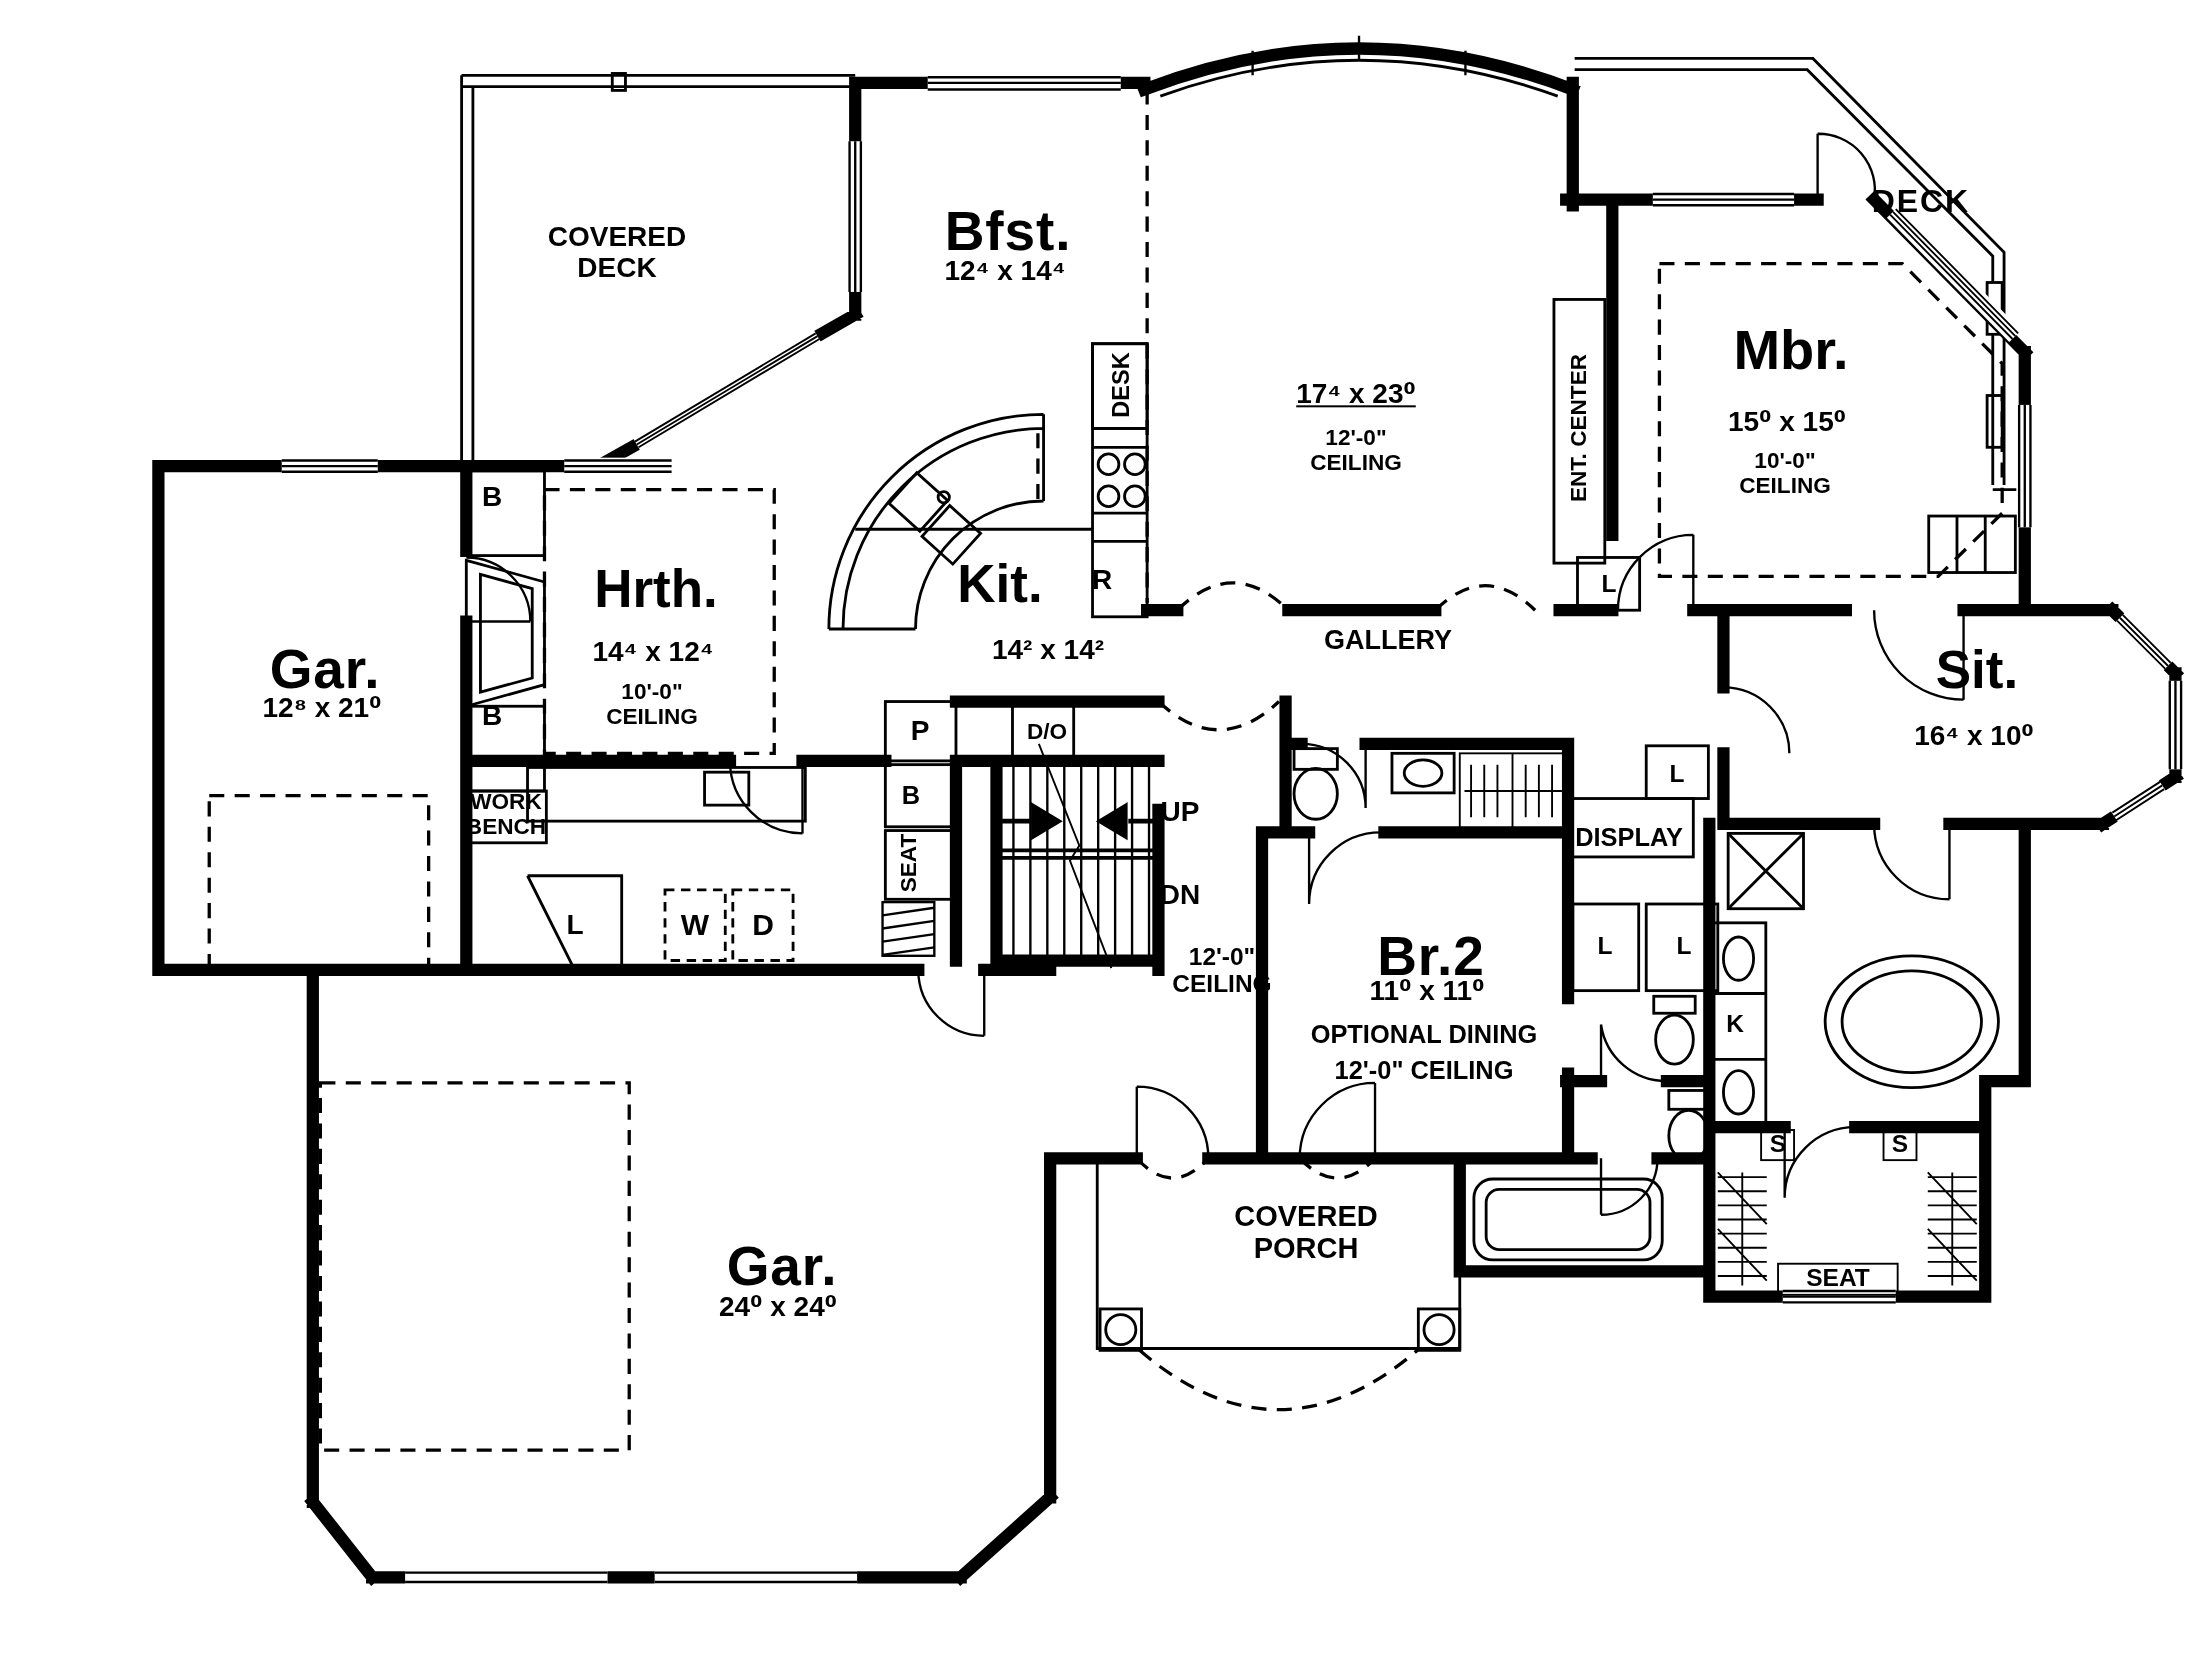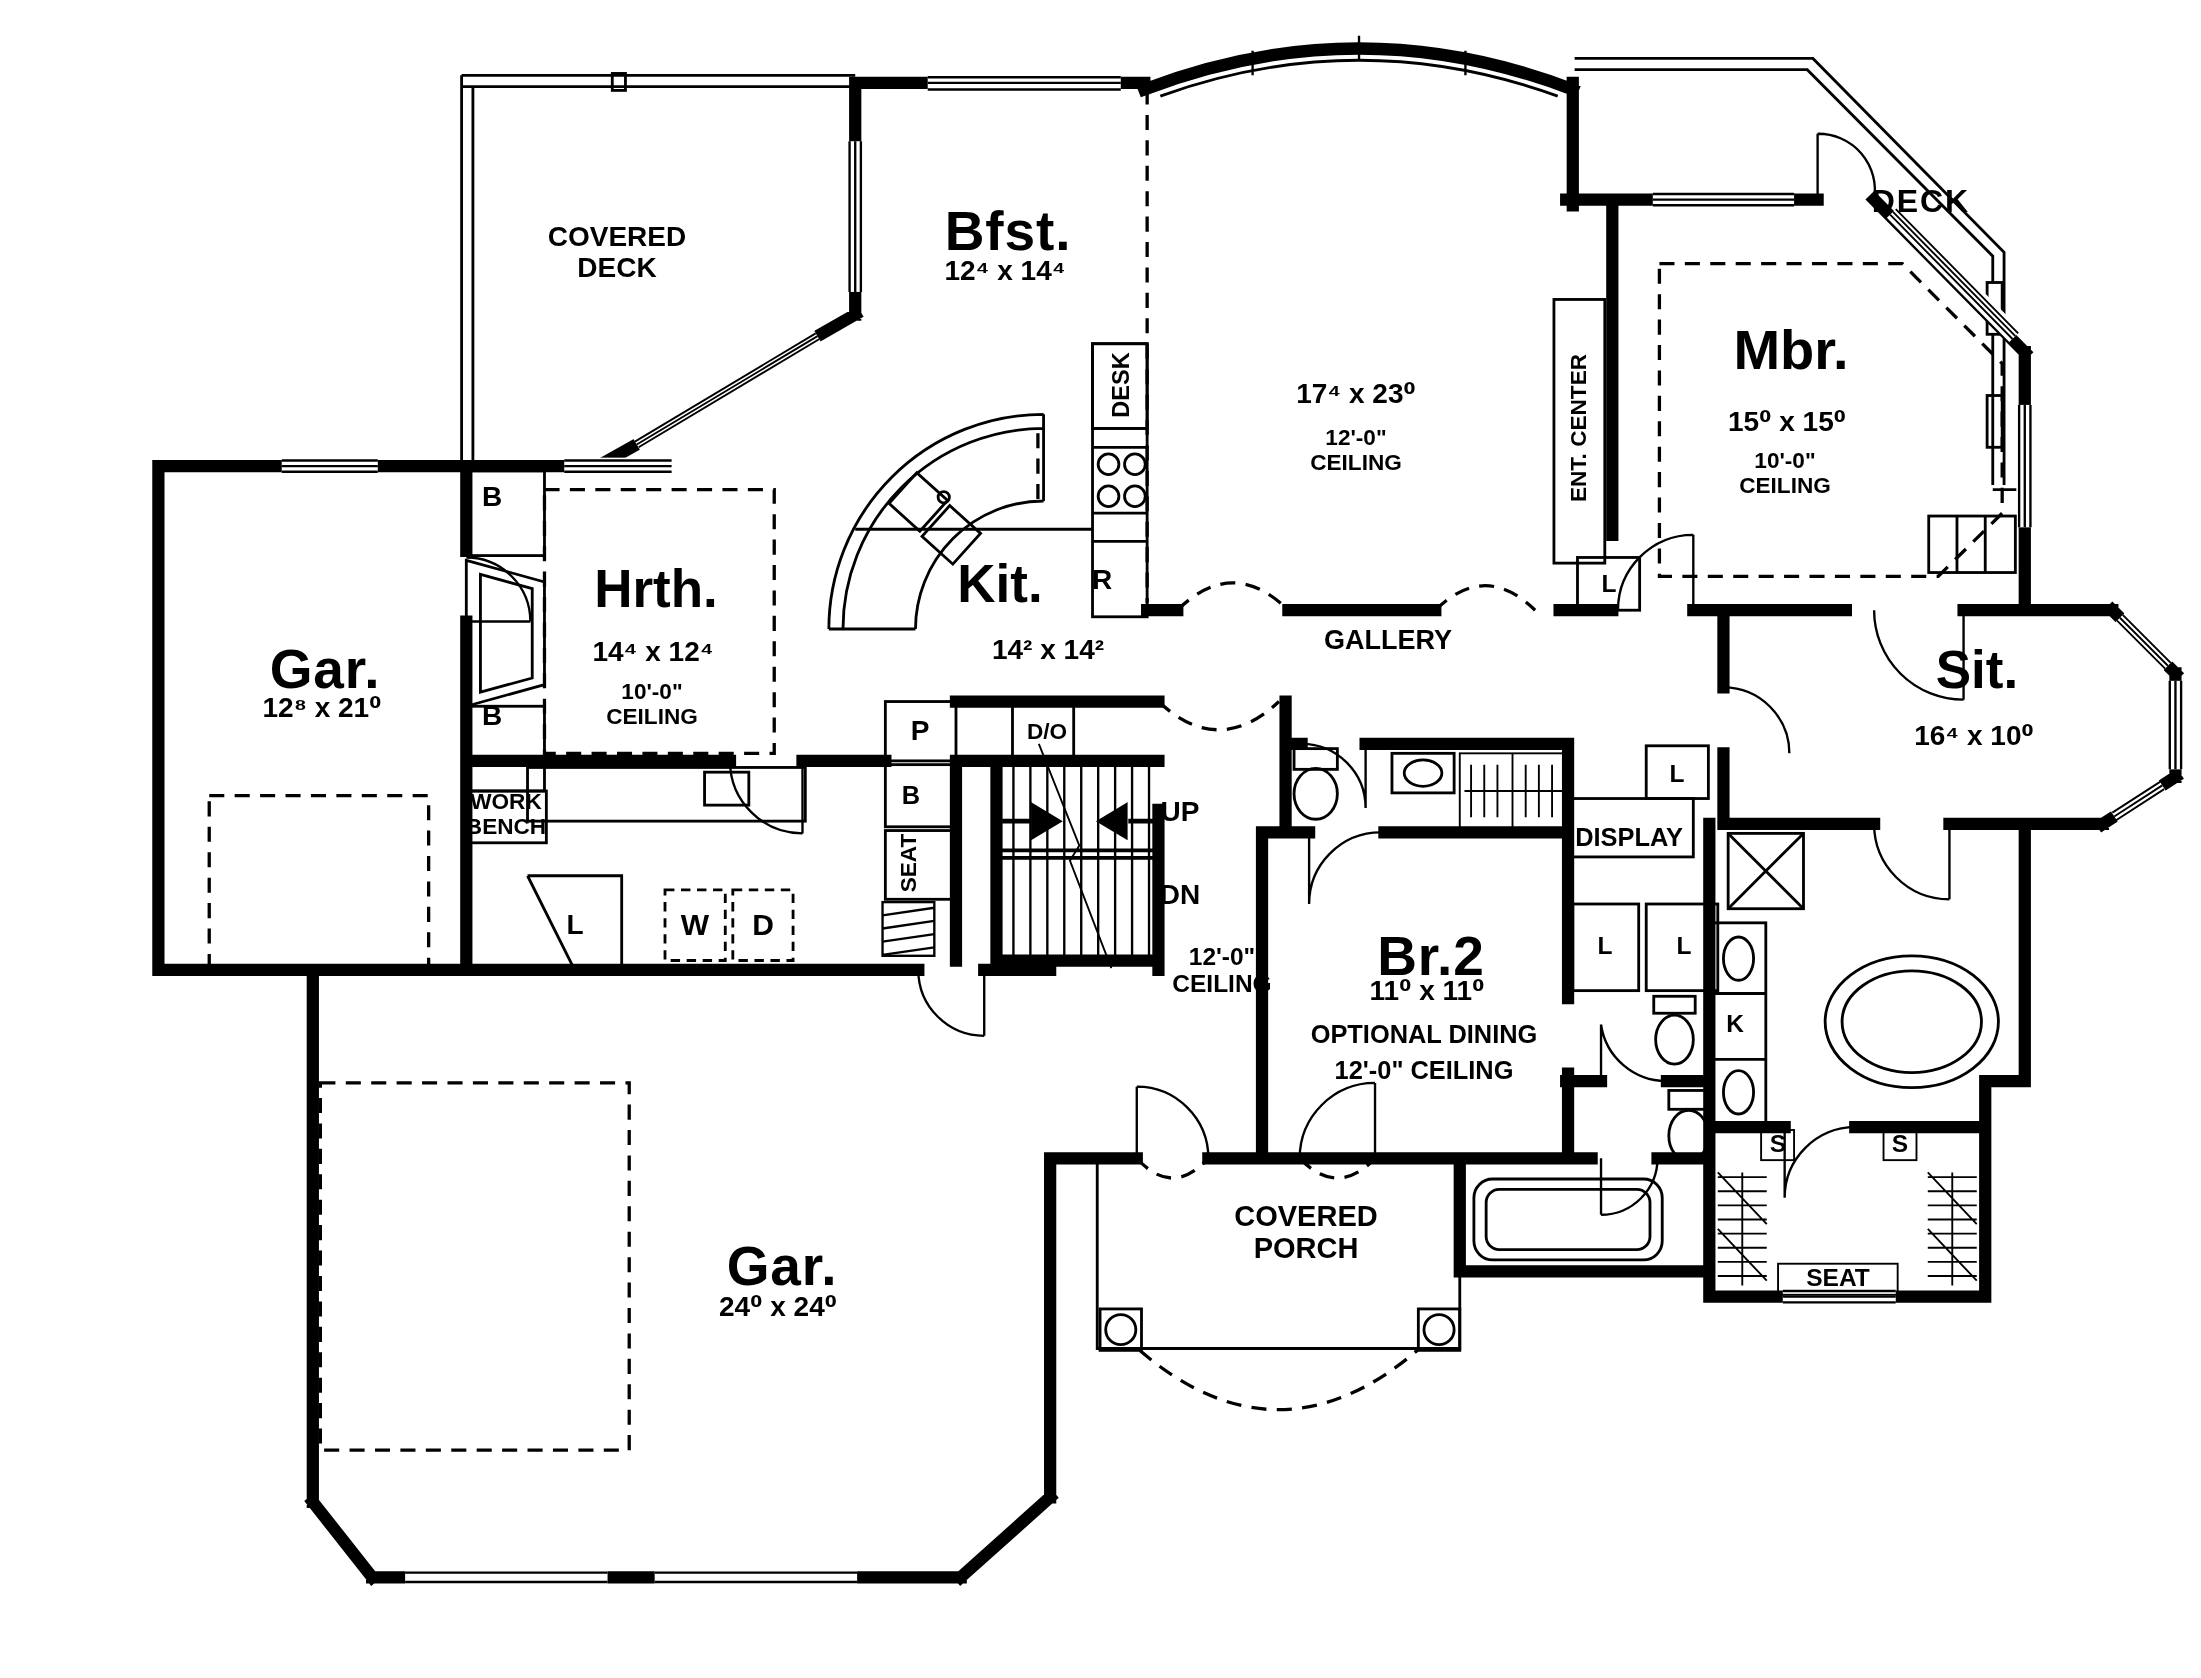--- a/index.html
+++ b/index.html
@@ -339,21 +339,21 @@
       </g>
     </g>
   </g>
 </svg>
 
 <div class="lbl wrap" style="left:617px;top:252px;width:198px;font-size:28px;">COVERED DECK</div>
 
 <div class="lbl room-xl" style="left:1008px;top:200px;">Bfst.</div>
 <div class="lbl dim" style="left:1005px;top:271px;">12⁴ x 14⁴</div>
 
-<div class="lbl dim" style="left:1356px;top:394px;">17⁴ x 23⁰</div>
+<div class="lbl dim" style="left:1356px;top:394px;text-decoration:underline;">17⁴ x 23⁰</div>
 <div class="lbl wrap ceil" style="left:1356px;top:450px;width:132px;">12'-0" CEILING</div>
 
 <div class="lbl" style="left:1921px;top:202px;font-size:32px;letter-spacing:1.9px;">DECK</div>
 
 <div class="lbl" style="left:1791px;top:350px;font-size:56px;">Mbr.</div>
 <div class="lbl dim" style="left:1787px;top:422px;">15⁰ x 15⁰</div>
 <div class="lbl wrap ceil" style="left:1785px;top:473px;width:122px;">10'-0" CEILING</div>
 
 <div class="lbl room-xl" style="left:325px;top:638px;">Gar.</div>
 <div class="lbl dim" style="left:322px;top:708px;">12⁸ x 21⁰</div>

